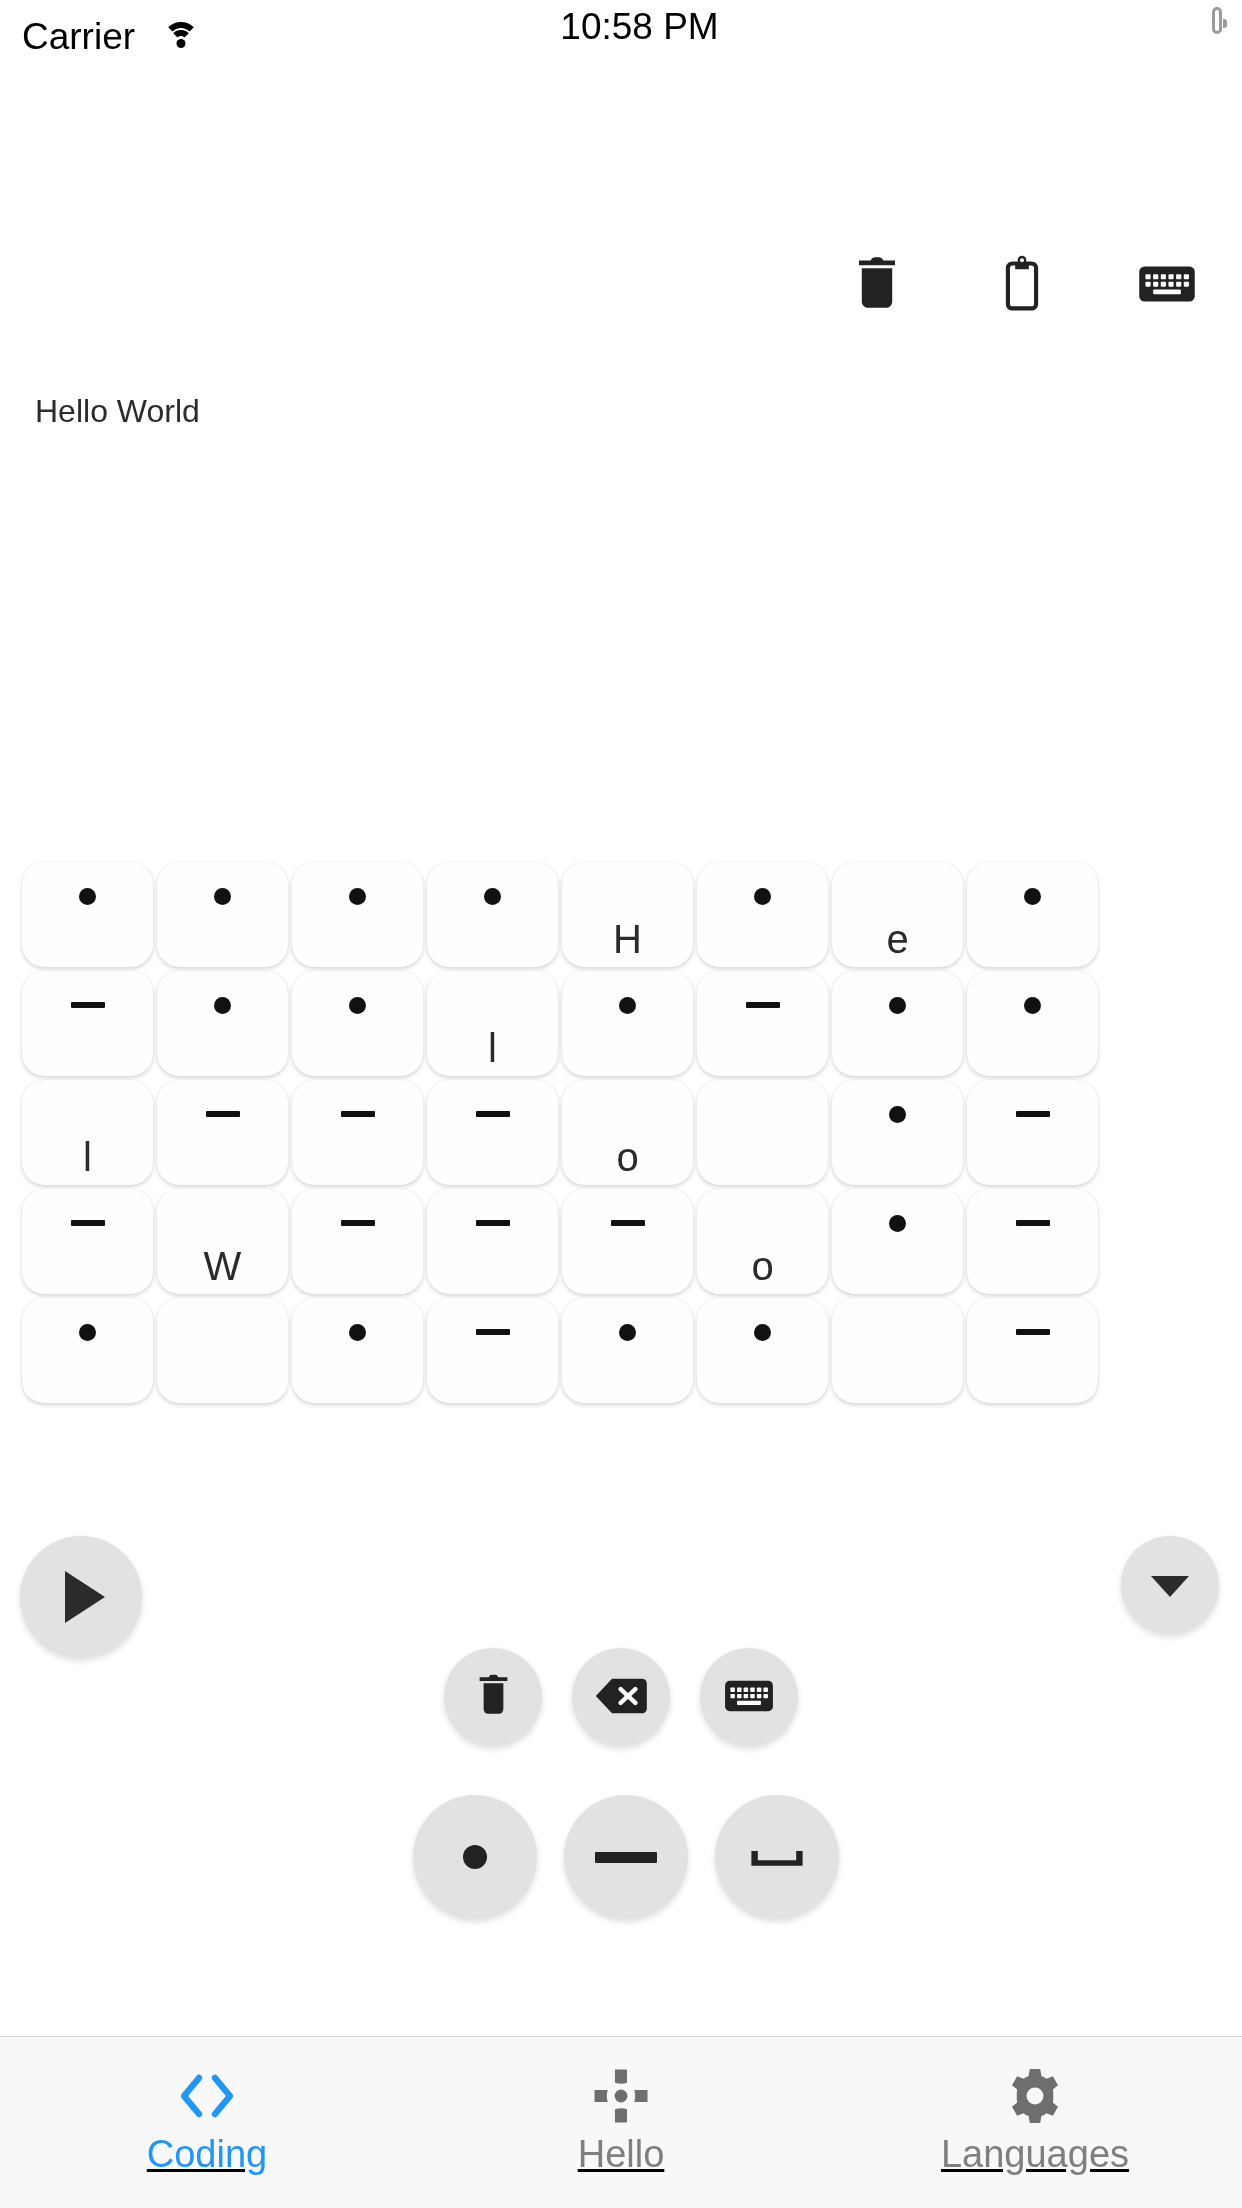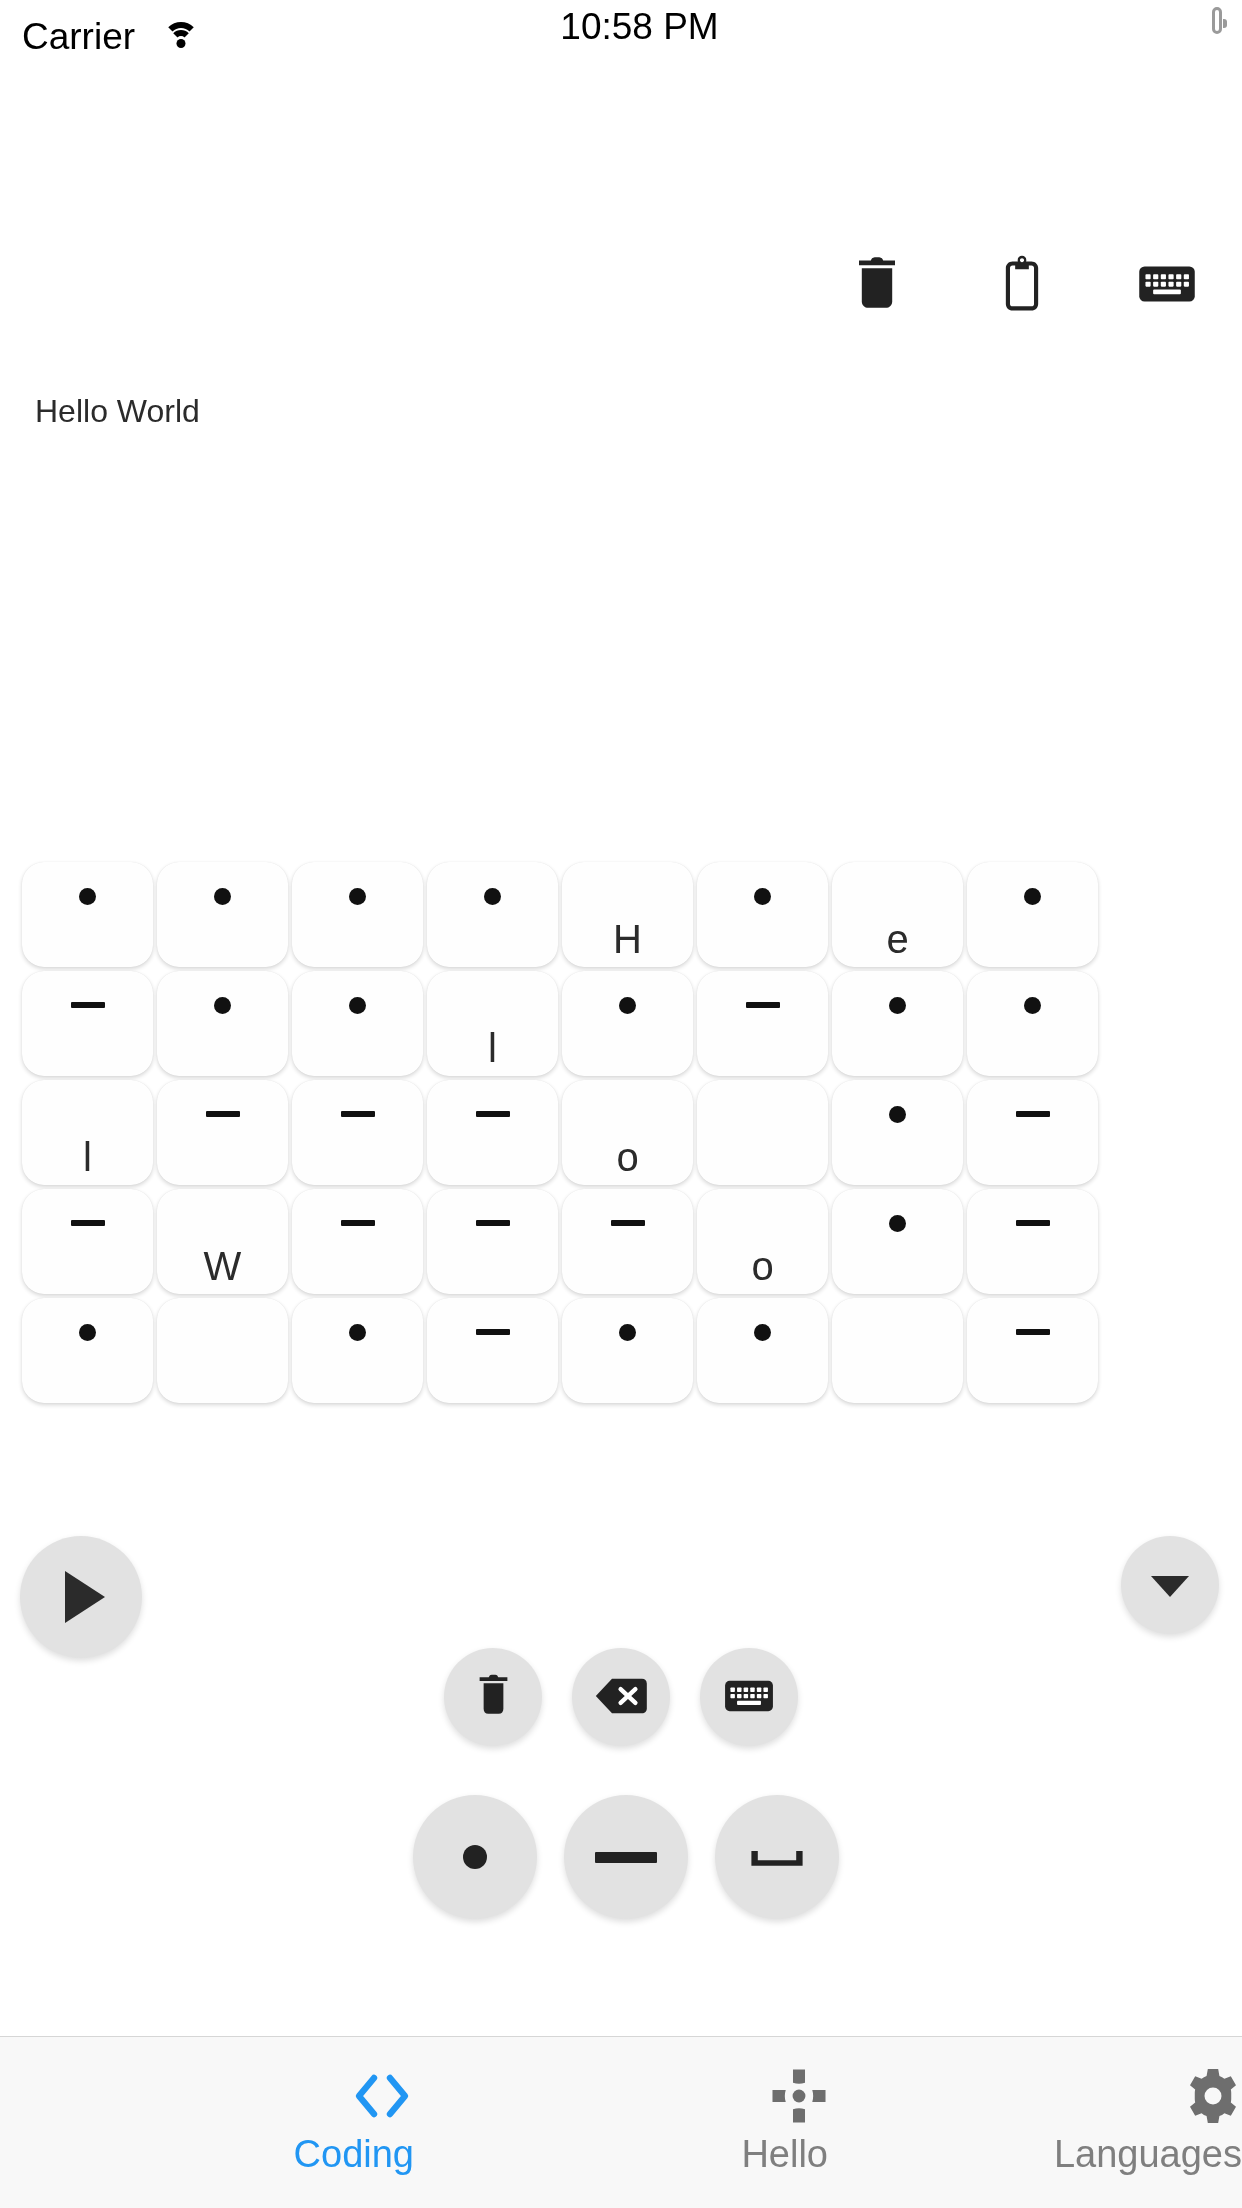--- a/index.html
+++ b/index.html
@@ -92,22 +92,22 @@
   .tri-down  { width:0;height:0;border-top:21px solid #2b2b2b;
                border-left:19px solid transparent;border-right:19px solid transparent;
                margin-top:3px;}
   .big-dot { width:24px; height:24px; border-radius:50%; background:#222; }
   .big-dash{ width:62px; height:11px; border-radius:1px; background:#222; }
 
   
   .tabbar { position:absolute; left:0; bottom:0; width:1242px; height:172px;
             background:#f8f8f8; border-top:1px solid #d6d6d6;
             display:flex; align-items:flex-start; }
-  .tab { flex:1; display:flex; flex-direction:column; align-items:flex-end;
-         padding-top:26px; cursor:pointer; }
+  .tab { flex:1; display:flex; flex-direction:column; align-items:center;
+         padding-top:26px; cursor:pointer;text-decoration:underline; }
   .tab .ticon { height:66px; display:flex; align-items:center; justify-content:center; }
   .tab .tlabel { font-size:38px; margin-top:4px; color:#7f7f7f; }
   .tab.active .tlabel { color:#2196f3; }
 </style>
 </head>
 <body>
 
 <div class="phone">
 
   <div class="statusbar">

